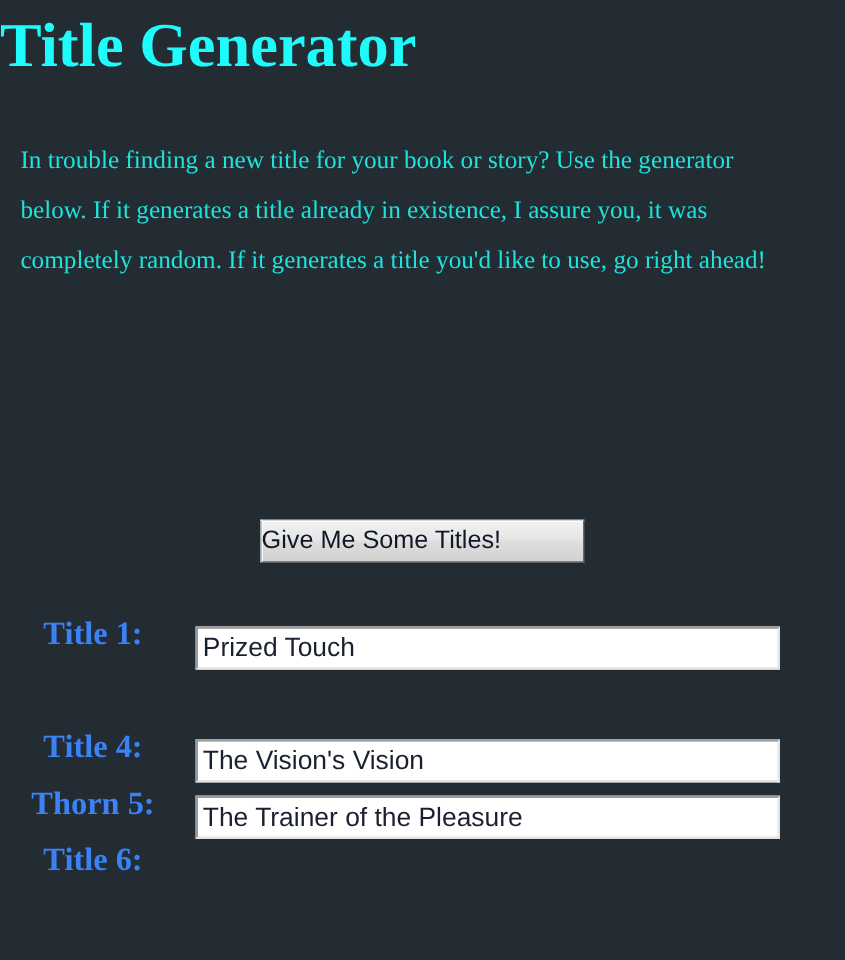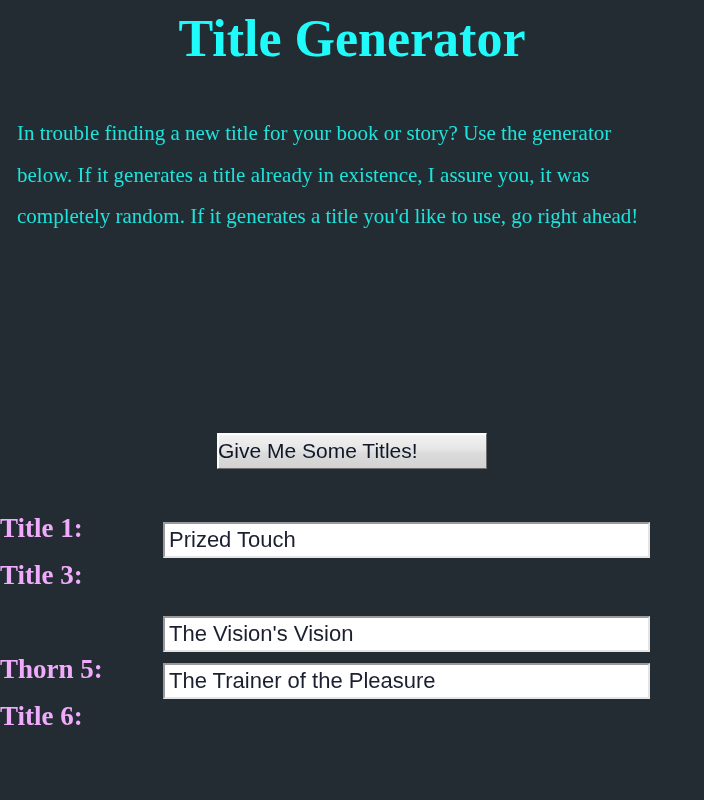--- a/index.html
+++ b/index.html
@@ -18,21 +18,20 @@
   .page {
     position: relative;
     width: 704px;
     height: 800px;
     box-sizing: border-box;
   }
 
   #page-title {
     margin: 0;
     padding-top: 8px;
-    text-align: center;
     color: #1ffbfb;
     font-family: "Liberation Serif", serif;
     font-weight: bold;
     font-size: 52px;
     line-height: 62px;
     letter-spacing: 0px;
   }
 
   #intro-paragraph {
     margin: 0;
@@ -87,22 +86,22 @@
   .title-row {
     position: relative;
     height: 47px;
   }
 
   .title-label {
     position: absolute;
     left: 0;
     top: 2px;
     width: 155px;
-    text-align: left;
-    color: #f0abfc;
+    text-align: center;
+    color: #3b82f6;
     font-family: "Liberation Serif", serif;
     font-weight: bold;
     font-size: 27px;
     line-height: 32px;
     white-space: nowrap;
   }
 
   .title-input {
     position: absolute;
     left: 163px;
@@ -139,24 +138,24 @@
 
   <div class="titles-list">
 
     <div class="title-row">
       <span class="title-label">Title 1:</span>
       <input class="title-input" type="text" readonly="" value="Prized Touch" style="">
     </div>
 
 
     <div class="title-row">
-      <span class="title-label">Title 3:</span>
     </div>
 
     <div class="title-row">
+      <span class="title-label">Title 4:</span>
       <input class="title-input" type="text" readonly="" value="The Vision's Vision" style="">
     </div>
 
     <div class="title-row">
       <span class="title-label">Thorn 5:</span>
       <input class="title-input" type="text" readonly="" value="The Trainer of the Pleasure" style="">
     </div>
 
     <div class="title-row">
       <span class="title-label">Title 6:</span>

